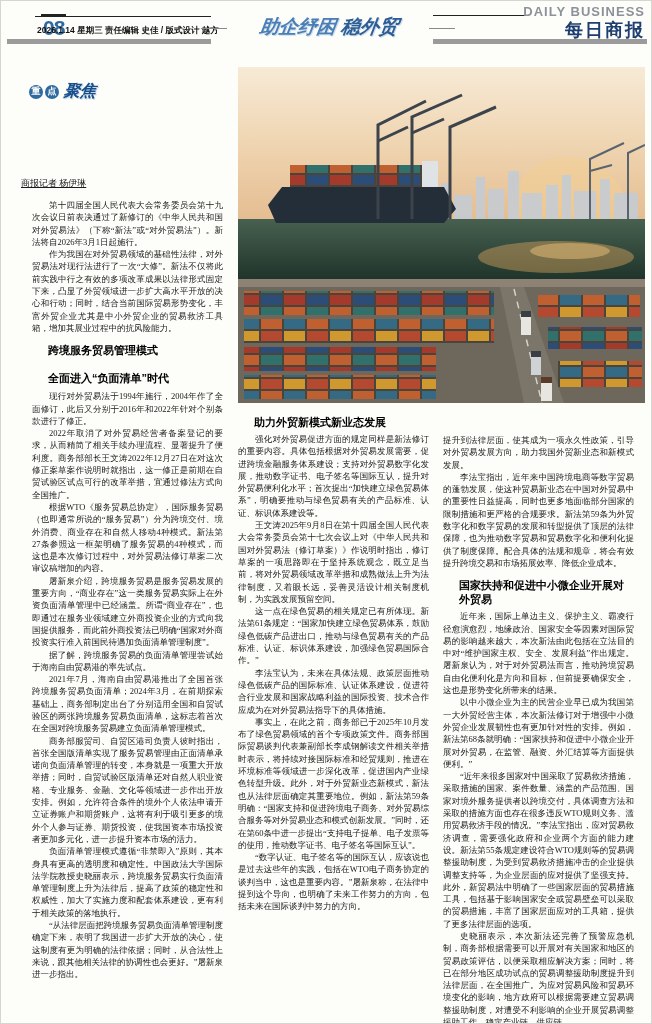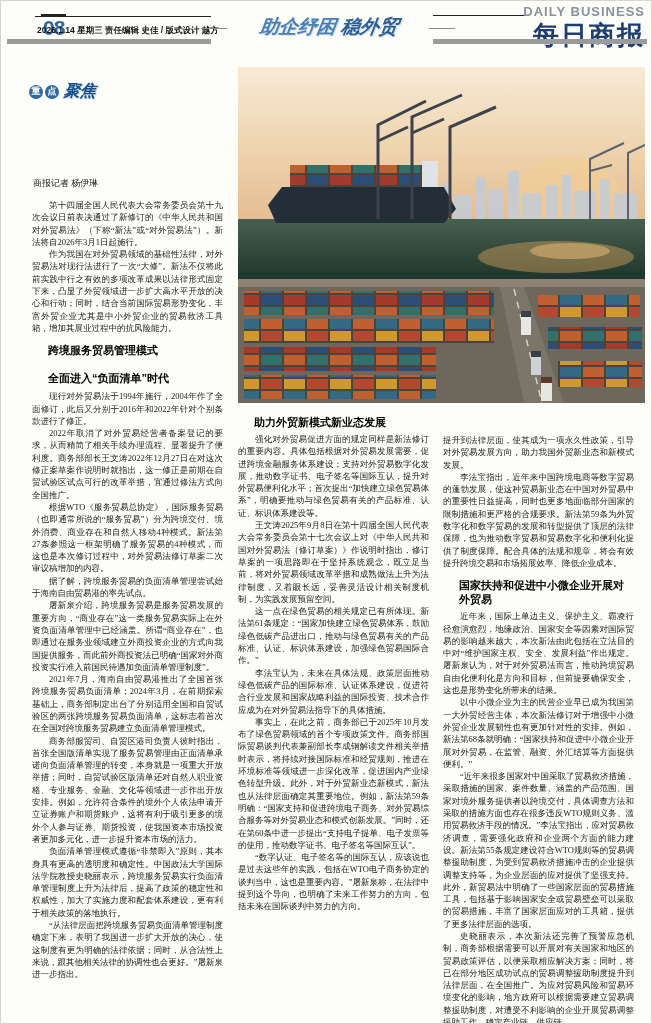--- a/index.html
+++ b/index.html
@@ -29,42 +29,42 @@
   }
   .slogan .s1{color:#4a7fb5;text-shadow:1px 1px 0 #cfdded;}
   .slogan .s2{color:#2c5e95;text-shadow:1px 1px 0 #cfdded;}
   .slogan-dash{position:absolute;top:27px;height:1px;background:#8a8a8a;width:26px;}
   .masthead-en{
     position:absolute;right:8px;top:3px;font-family:"Liberation Sans",sans-serif;
     font-size:13px;font-weight:bold;color:#8d929a;letter-spacing:1px;
   }
   .masthead-cn{
     position:absolute;right:8px;top:17px;font-family:"Liberation Sans",sans-serif;
-    font-size:26px;font-weight:900;color:#1d3e6e;letter-spacing:2px;
+    font-size:18px;font-weight:900;color:#1d3e6e;letter-spacing:2px;
   }
   
   .badge{position:absolute;left:28px;top:80px;display:flex;align-items:center;gap:2px;}
   .badge .dot{
     width:14px;height:14px;border-radius:50%;background:#2f6aa0;color:#fff;
     font-family:"Liberation Sans",sans-serif;font-size:9px;font-weight:bold;
     display:flex;align-items:center;justify-content:center;
   }
   .badge .focus{
     font-family:"Liberation Sans",sans-serif;font-weight:900;font-style:italic;
     font-size:16px;color:#174f8c;margin-left:3px;transform:skewX(-6deg);
     text-shadow:1px 1px 0 #c9d7e8;
   }
   
   .headline{
     position:absolute;left:26px;top:110px;z-index:3;white-space:nowrap;
     font-family:"Liberation Sans","DejaVu Sans",sans-serif;font-weight:900;
     font-size:30px;letter-spacing:-0.5px;color:#000;
     background:rgba(255,255,255,0.74);padding:6px 10px 6px 2px;line-height:1.1;
   }
-  .byline{position:absolute;left:32px;top:176px;font-size:9px;}
+  .byline{position:absolute;left:20px;top:176px;font-size:9px;text-decoration:underline;}
   
   .photo{position:absolute;left:237px;top:66px;width:407px;height:336px;overflow:hidden;z-index:1;}
   .photo svg{display:block;}
   
   .col{
     position:absolute;width:191px;font-size:8.5px;line-height:12.3px;
     text-align:justify;overflow:hidden;z-index:2;
   }
   .col1{left:31px;top:198px;height:822px;}
   .col2{left:237px;top:414px;height:606px;}
@@ -207,22 +207,22 @@
   <div class="byline">商报记者 杨伊琳</div>
 
   <div class="col col1">
       <p class="para">第十四届全国人民代表大会常务委员会第十九次会议日前表决通过了新修订的《中华人民共和国对外贸易法》（下称“新法”或“对外贸易法”）。新法将自2026年3月1日起施行。</p>
       <p class="para">作为我国在对外贸易领域的基础性法律，对外贸易法对现行法进行了一次“大修”。新法不仅将此前实践中行之有效的多项改革成果以法律形式固定下来，凸显了外贸领域进一步扩大高水平开放的决心和行动；同时，结合当前国际贸易形势变化，丰富外贸企业尤其是中小外贸企业的贸易救济工具箱，增加其展业过程中的抗风险能力。</p>
       <div class="subhead">跨境服务贸易管理模式</div>
       <div class="subhead">全面进入“负面清单”时代</div>
       <p class="para">现行对外贸易法于1994年施行，2004年作了全面修订，此后又分别于2016年和2022年针对个别条款进行了修正。</p>
       <p class="para">2022年取消了对外贸易经营者备案登记的要求，从而精简了相关手续办理流程、显著提升了便利度。商务部部长王文涛2022年12月27日在对这次修正案草案作说明时就指出，这一修正是前期在自贸试验区试点可行的改革举措，宜通过修法方式向全国推广。</p>
       <p class="para">根据WTO《服务贸易总协定》，国际服务贸易（也即通常所说的“服务贸易”）分为跨境交付、境外消费、商业存在和自然人移动4种模式。新法第27条参照这一框架明确了服务贸易的4种模式，而这也是本次修订过程中，对外贸易法修订草案二次审议稿增加的内容。</p>
+      <p class="para">屠新泉介绍，跨境服务贸易是服务贸易发展的重要方向，“商业存在”这一类服务贸易实际上在外资负面清单管理中已经涵盖。所谓“商业存在”，也即通过在服务业领域建立外商投资企业的方式向我国提供服务，而此前外商投资法已明确“国家对外商投资实行准入前国民待遇加负面清单管理制度”。</p>
       <p class="para">据了解，跨境服务贸易的负面清单管理尝试始于海南自由贸易港的率先试点。</p>
-      <p class="para">屠新泉介绍，跨境服务贸易是服务贸易发展的重要方向，“商业存在”这一类服务贸易实际上在外资负面清单管理中已经涵盖。所谓“商业存在”，也即通过在服务业领域建立外商投资企业的方式向我国提供服务，而此前外商投资法已明确“国家对外商投资实行准入前国民待遇加负面清单管理制度”。</p>
       <p class="para">2021年7月，海南自由贸易港推出了全国首张跨境服务贸易负面清单；2024年3月，在前期探索基础上，商务部制定出台了分别适用全国和自贸试验区的两张跨境服务贸易负面清单，这标志着首次在全国对跨境服务贸易建立负面清单管理模式。</p>
       <p class="para">商务部服贸司、自贸区港司负责人彼时指出，首张全国版清单实现了服务贸易管理由正面清单承诺向负面清单管理的转变，本身就是一项重大开放举措；同时，自贸试验区版清单还对自然人职业资格、专业服务、金融、文化等领域进一步作出开放安排。例如，允许符合条件的境外个人依法申请开立证券账户和期货账户，这将有利于吸引更多的境外个人参与证券、期货投资，使我国资本市场投资者更加多元化，进一步提升资本市场的活力。</p>
       <p class="para">负面清单管理模式遵循“非禁即入”原则，其本身具有更高的透明度和确定性。中国政法大学国际法学院教授史晓丽表示，跨境服务贸易实行负面清单管理制度上升为法律后，提高了政策的稳定性和权威性，加大了实施力度和配套体系建设，更有利于相关政策的落地执行。</p>
       <p class="para">“从法律层面把跨境服务贸易负面清单管理制度确定下来，表明了我国进一步扩大开放的决心，使这制度有更为明确的法律依据；同时，从合法性上来说，跟其他相关法律的协调性也会更好。”屠新泉进一步指出。</p>
     </div>
   <div class="col col2">
       <div class="subhead">助力外贸新模式新业态发展</div>
       <p class="para">强化对外贸易促进方面的规定同样是新法修订的重要内容。具体包括根据对外贸易发展需要，促进跨境金融服务体系建设；支持对外贸易数字化发展，推动数字证书、电子签名等国际互认，提升对外贸易便利化水平；首次提出“加快建立绿色贸易体系”，明确要推动与绿色贸易有关的产品标准、认证、标识体系建设等。</p>
       <p class="para">王文涛2025年9月8日在第十四届全国人民代表大会常务委员会第十七次会议上对《中华人民共和国对外贸易法（修订草案）》作说明时指出，修订草案的一项思路即在于坚持系统观念，既立足当前，将对外贸易领域改革举措和成熟做法上升为法律制度，又着眼长远，妥善灵活设计相关制度机制，为实践发展预留空间。</p>
       <p class="para">这一点在绿色贸易的相关规定已有所体现。新法第61条规定：“国家加快建立绿色贸易体系，鼓励绿色低碳产品进出口，推动与绿色贸易有关的产品标准、认证、标识体系建设，加强绿色贸易国际合作。”</p>

